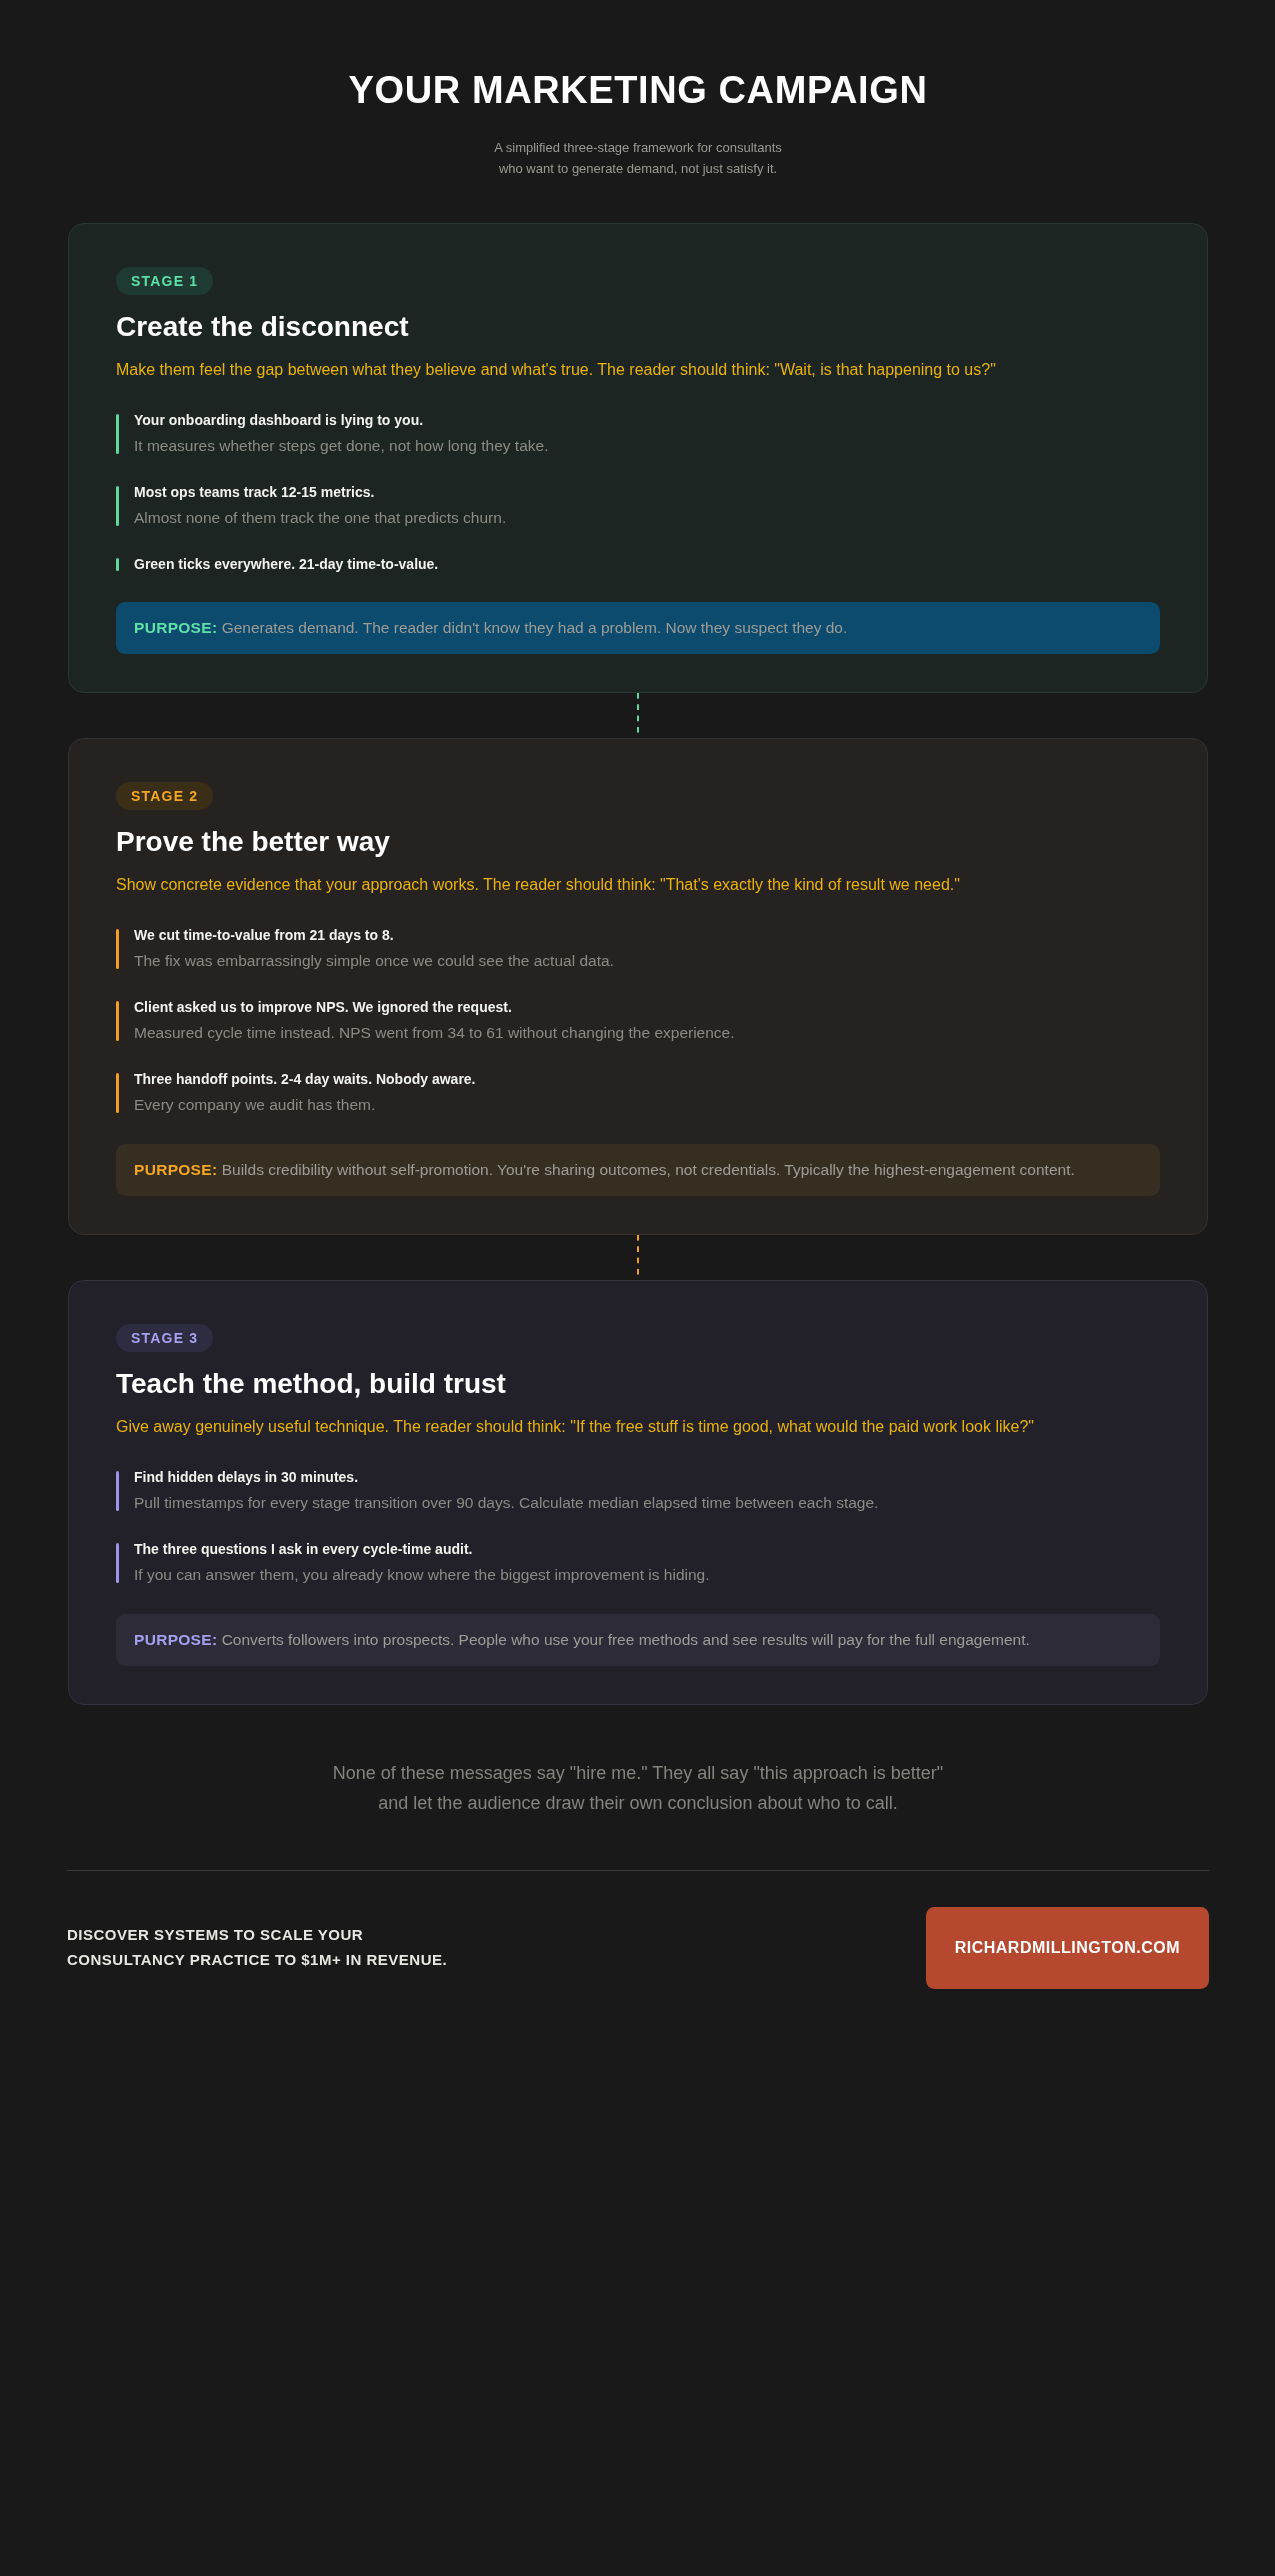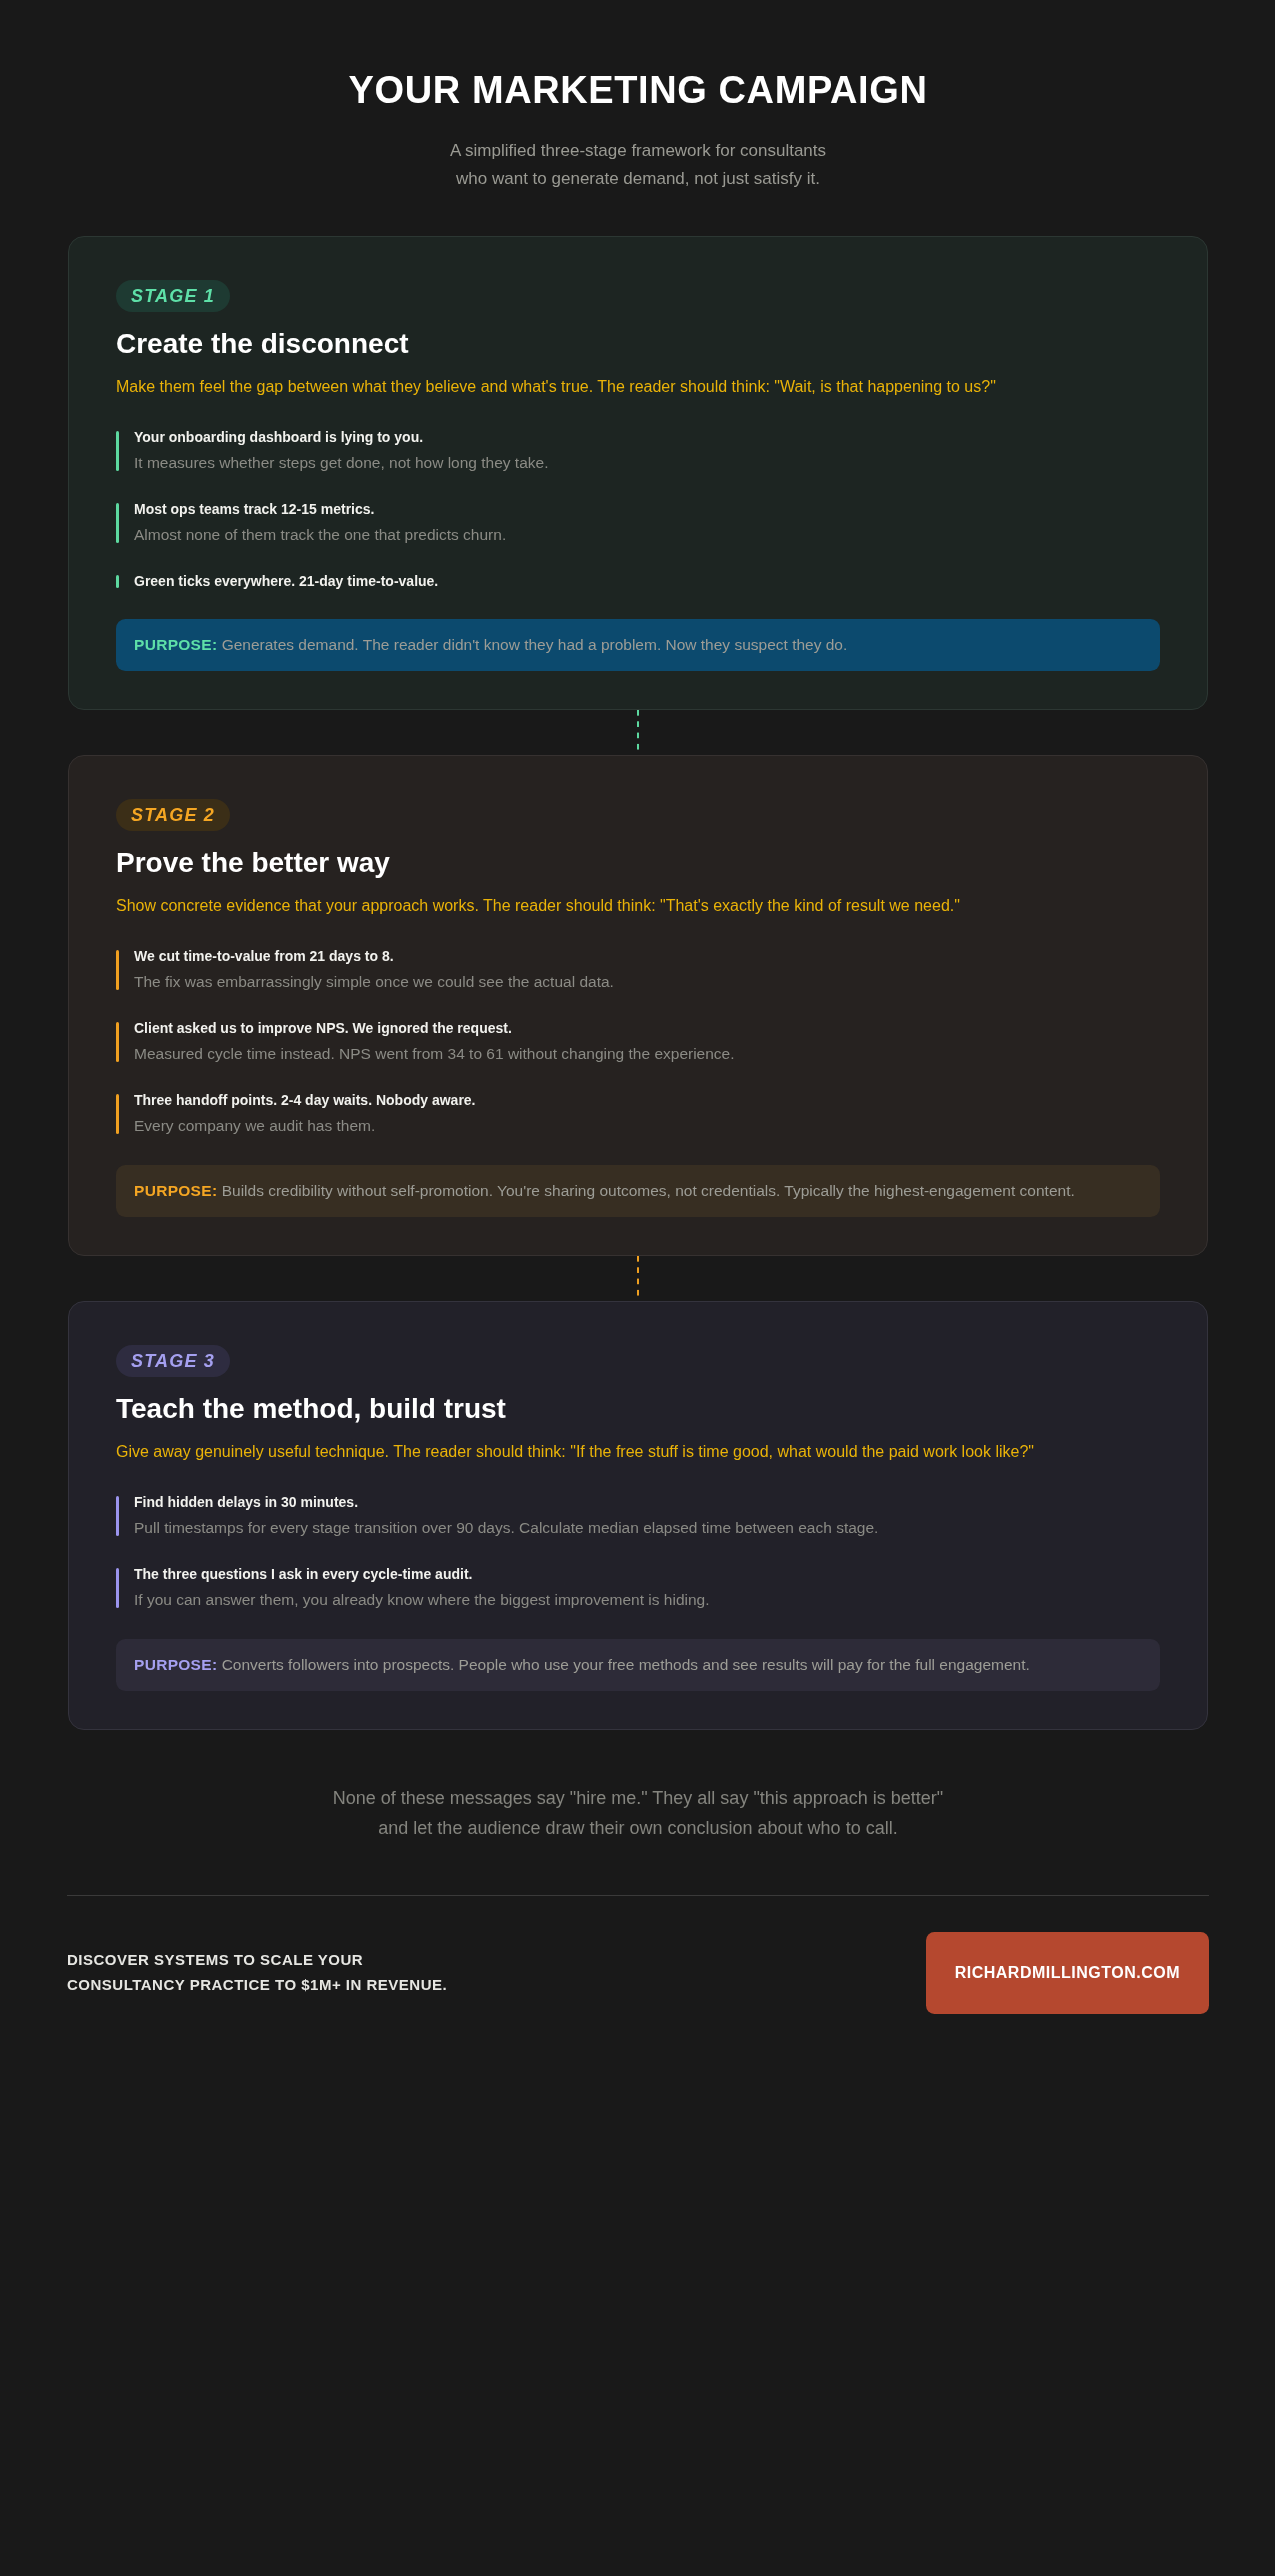--- a/index.html
+++ b/index.html
@@ -34,21 +34,21 @@
   .page-title {
     font-size: 38px;
     font-weight: bold;
     letter-spacing: 0.6px;
     color: #ffffff;
     line-height: 1.15;
   }
 
   .subtitle {
     margin-top: 24.4px;
-    font-size: 17px;
+    font-size: 13px;
     line-height: 1.62;
     color: #9a9a93;
     font-weight: normal;
   }
   .subtitle-line { display: block; }
 
   
   .stages {
     margin-top: 44px;
   }
@@ -61,27 +61,26 @@
     border: 0.9px solid #2f2f2f;
     padding: 43px 47px 38px 47px;
   }
 
   .stage-card.green  { background: #1d2522; border-color: #2c3733; }
   .stage-card.amber  { background: #262220; border-color: #363130; }
   .stage-card.purple { background: #222129; border-color: #34333d; }
 
   .badge {
     display: inline-block;
-    font-size: 18px;
+    font-size: 14px;
     font-weight: bold;
     letter-spacing: 1.2px;
     padding: 6.6px 15px 7.5px 15px;
     border-radius: 937px;
     line-height: 1;
-    font-style: italic;
   }
   .badge.green  { background: #1e3a32; color: #5ee0a8; }
   .badge.amber  { background: #3b2e17; color: #f5a623; }
   .badge.purple { background: #2e2c40; color: #a5a0f0; }
 
   .stage-heading {
     margin-top: 15px;
     font-size: 28px;
     font-weight: bold;
     color: #ffffff;

